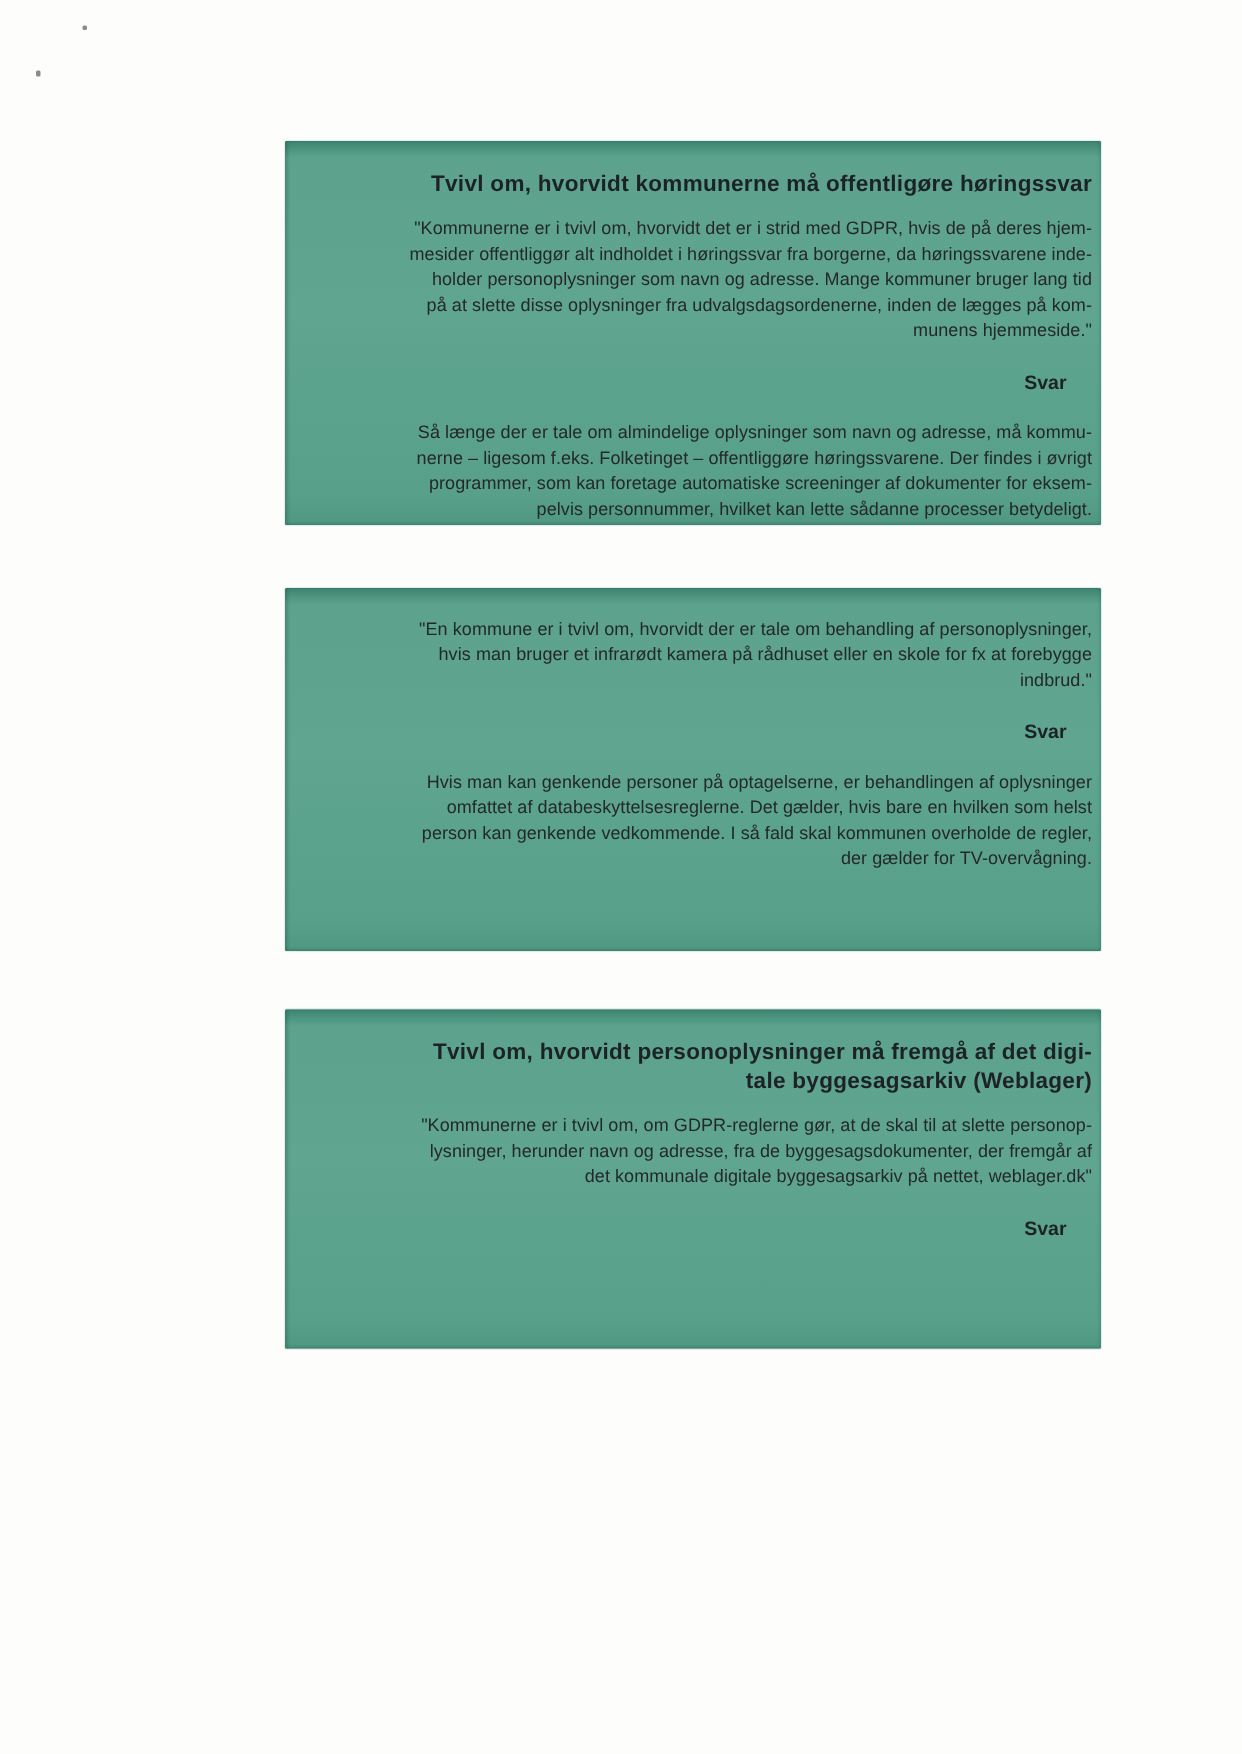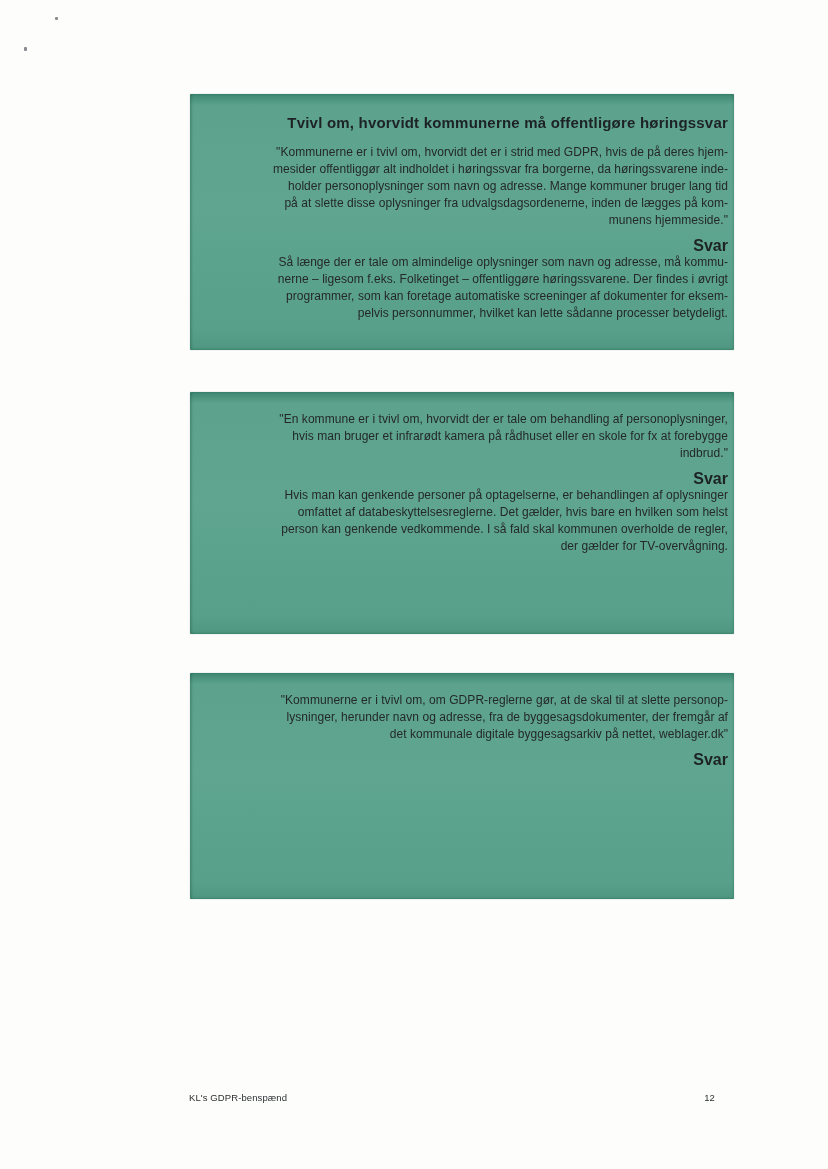--- a/index.html
+++ b/index.html
@@ -52,25 +52,25 @@
   .qa-question, .qa-answer {
     font-size: 12px;
     line-height: 17px;
     letter-spacing: 0.05px;
     color: #24282a;
     white-space: pre;
     margin: 0;
   }
   .qa-question { margin-bottom: 8px; }
   .svar-label {
-    font-size: 16px;
+    font-size: 13px;
     font-weight: bold;
     line-height: 17px;
     color: #1d2225;
-    margin: 0;
+    margin: 17px;
   }
 
   .footer {
     position: absolute;
     left: 189px;
     right: 113px;
     top: 1092px;
     display: flex;
     justify-content: space-between;
     align-items: baseline;
@@ -117,24 +117,22 @@
 hvis man bruger et infrarødt kamera på rådhuset eller en skole for fx at forebygge
 indbrud."</p>
     <p class="svar-label">Svar</p>
     <p class="qa-answer">Hvis man kan genkende personer på optagelserne, er behandlingen af oplysninger
 omfattet af databeskyttelsesreglerne. Det gælder, hvis bare en hvilken som helst
 person kan genkende vedkommende. I så fald skal kommunen overholde de regler,
 der gælder for TV-overvågning.</p>
   </section>
 
   <section class="qa-box box-3">
+    <h2 class="qa-title">Tvivl om, hvorvidt personoplysninger må fremgå af det digi-
+tale byggesagsarkiv (Weblager)</h2>
     <p class="qa-question">"Kommunerne er i tvivl om, om GDPR-reglerne gør, at de skal til at slette personop-
 lysninger, herunder navn og adresse, fra de byggesagsdokumenter, der fremgår af
 det kommunale digitale byggesagsarkiv på nettet, weblager.dk"</p>
     <p class="svar-label">Svar</p>
   </section>
 
-  <footer class="footer">
-    <span>KL's GDPR-benspænd</span>
-    <span class="page-number">12</span>
-  </footer>
 
 </div>
 
 </body></html>

